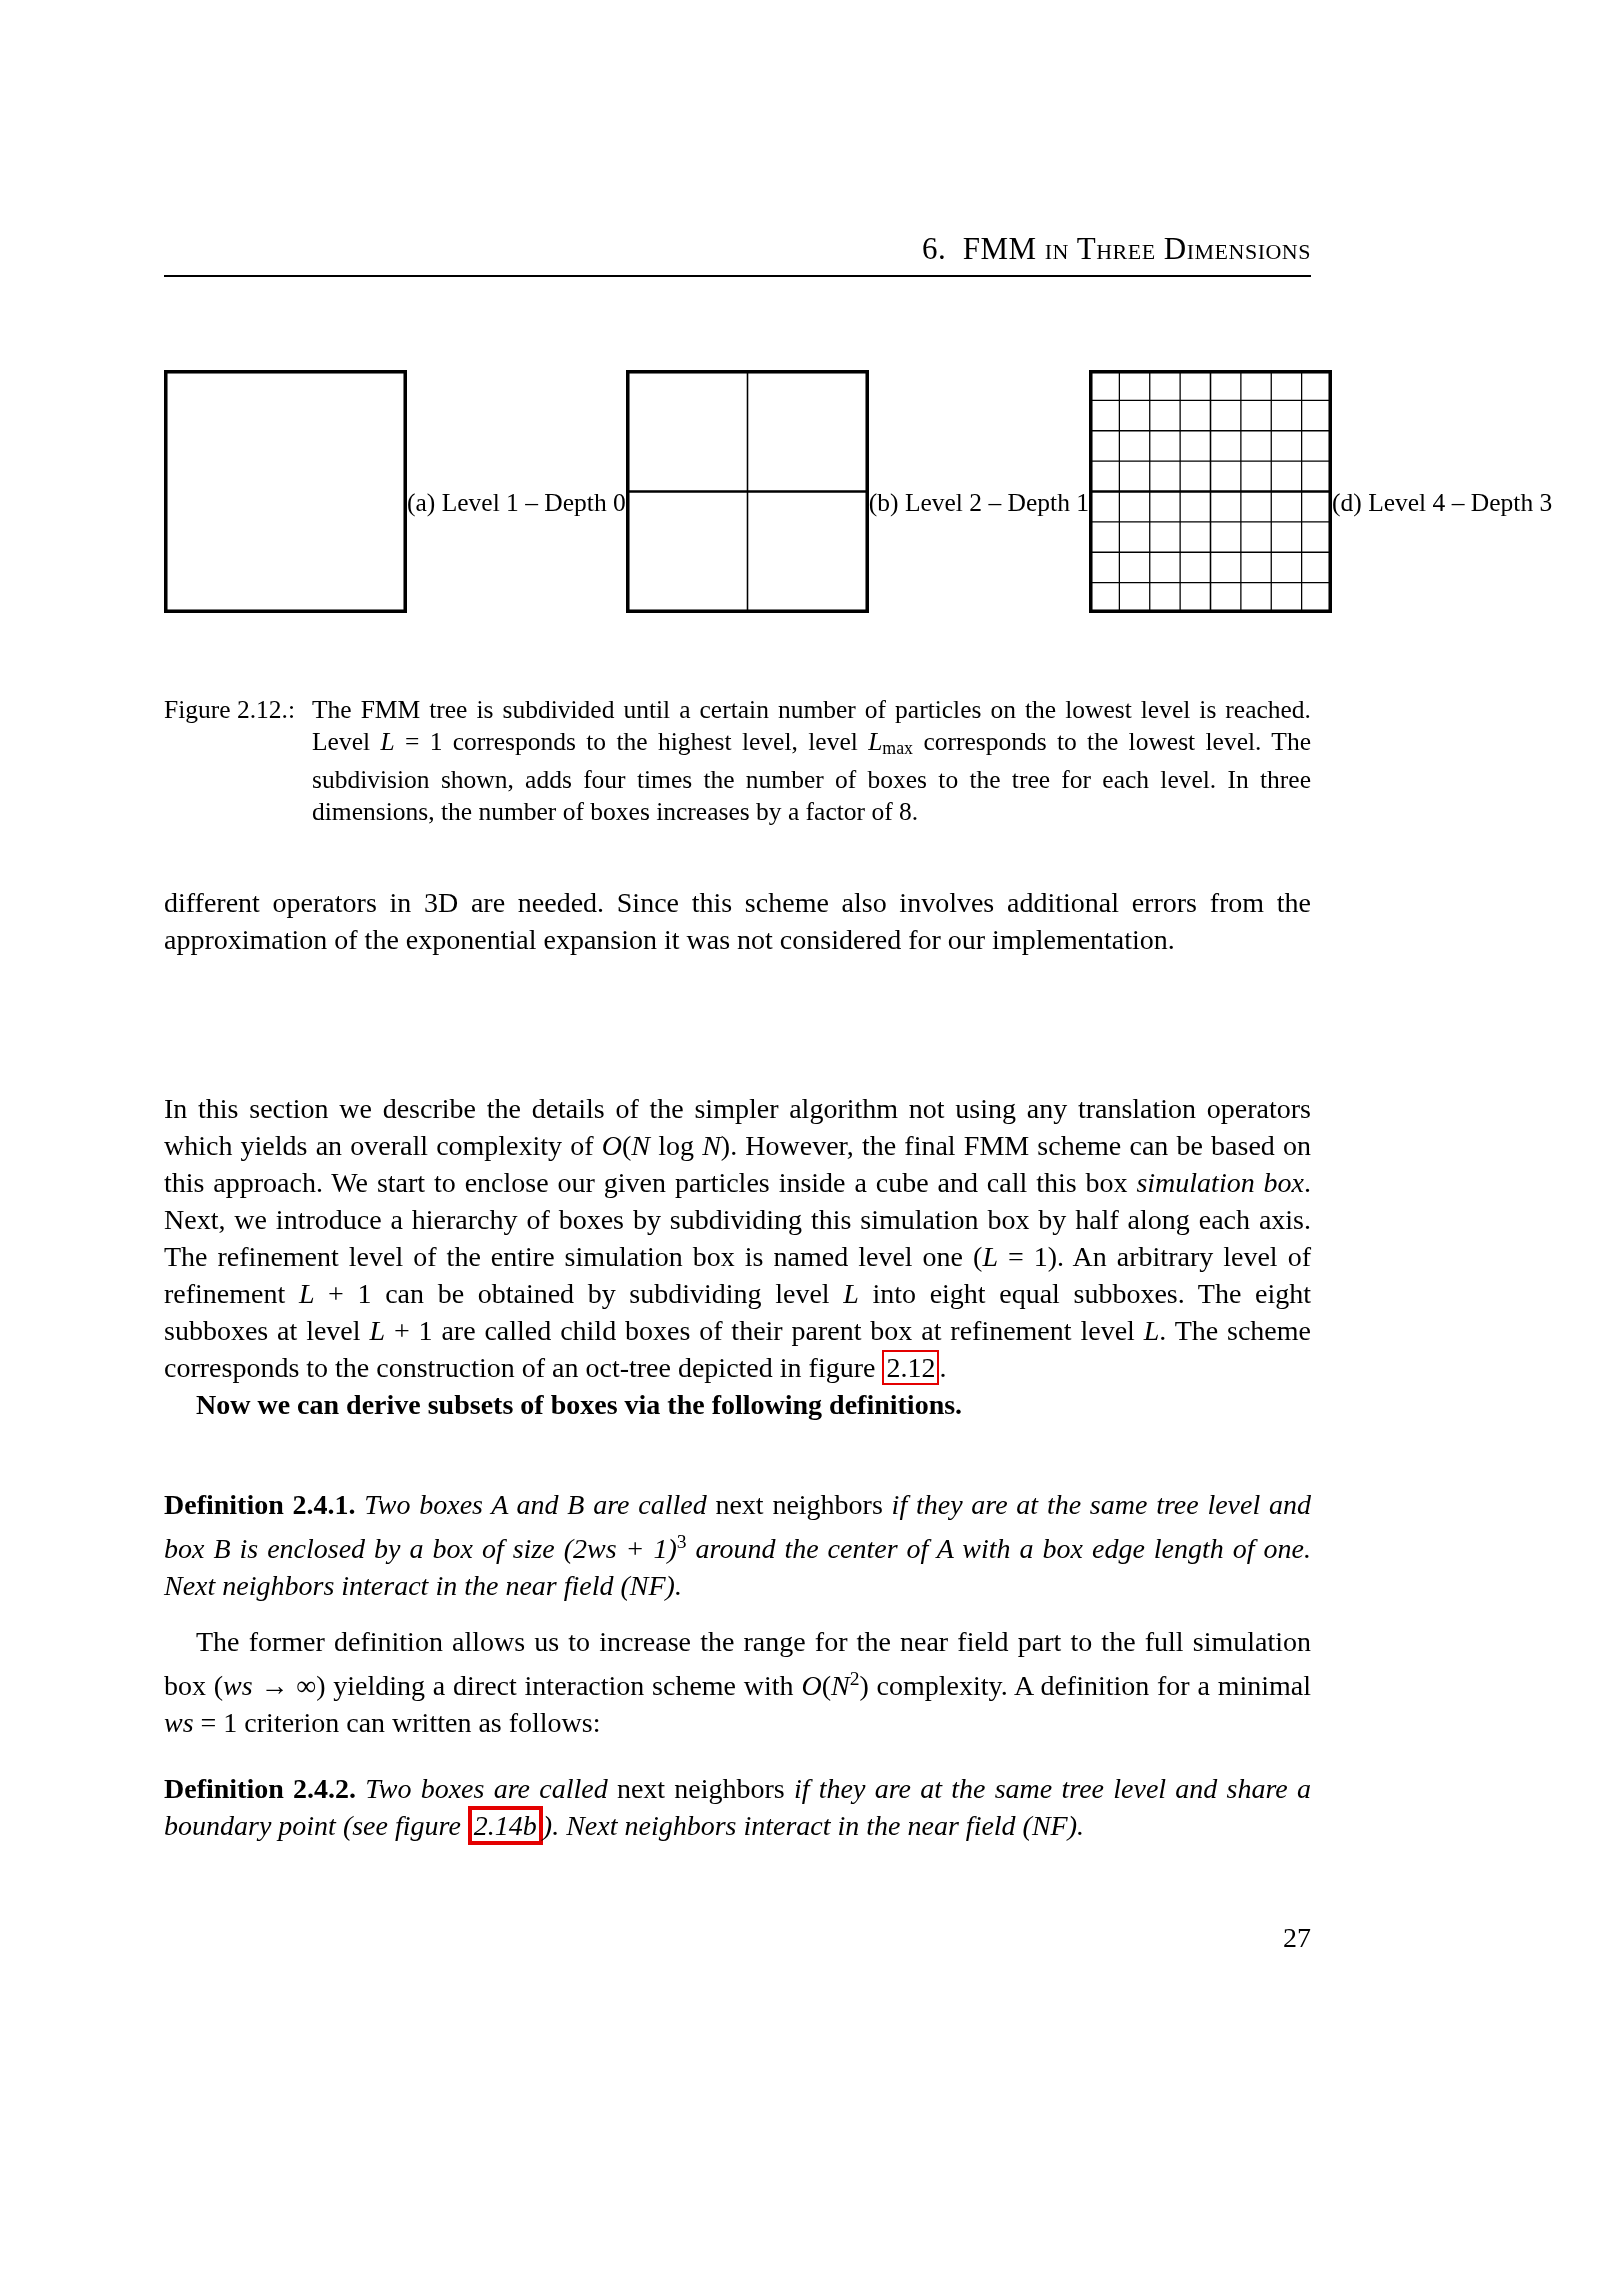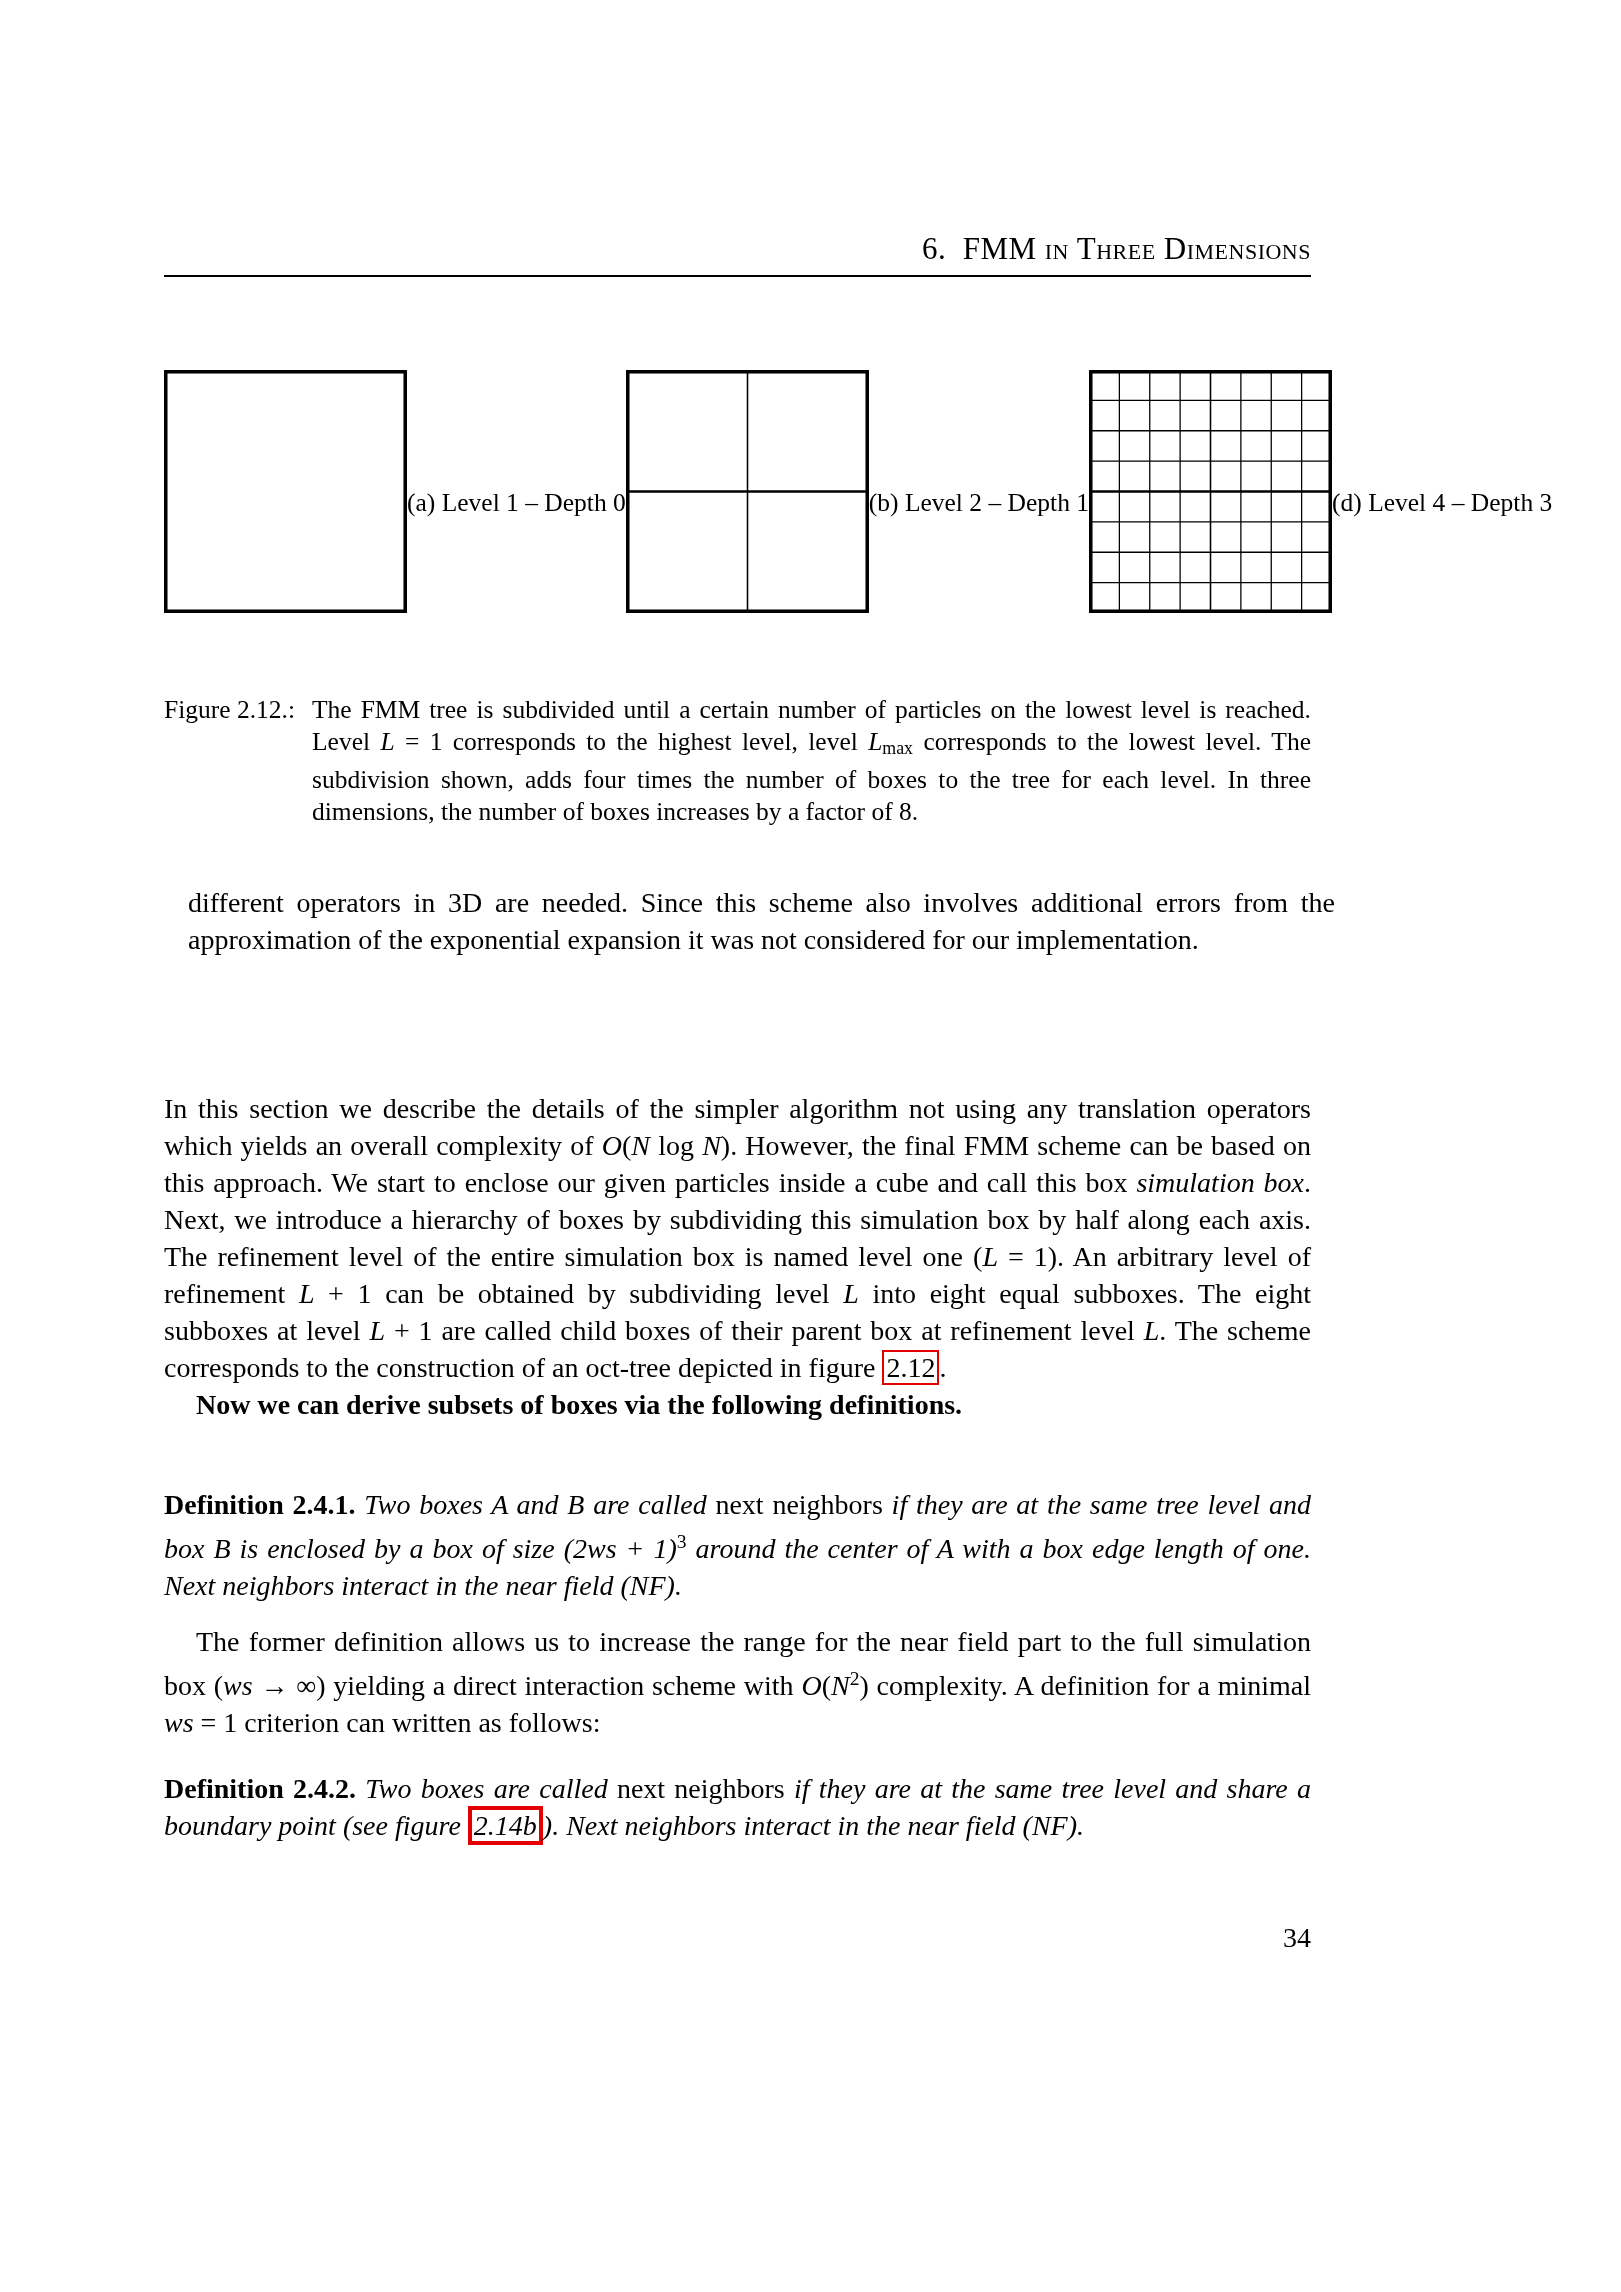--- a/index.html
+++ b/index.html
@@ -42,21 +42,21 @@
     font-size:25.5px;line-height:32px;
   }
   .figcap-label{flex:0 0 148px;width:148px;}
   .figcap-text{flex:1;text-align:justify;}
 
   .para{
     position:absolute;left:164px;width:1147px;
     font-size:28px;line-height:37px;
     text-align:justify;
   }
-  .p-intro{top:884px;margin-left:24px;}
+  .p-intro{top:884px;}
   .heading{
     position:absolute;left:164px;top:1017px;width:1147px;
     font-size:43px;line-height:55px;
     font-weight:400;
     white-space:pre-wrap;
   }
   .flow{
     position:absolute;left:164px;top:1090px;width:1147px;
     font-size:28px;line-height:37px;
   }
@@ -141,16 +141,16 @@
     <p><span class="seg-r">In this section we describe the details of the simpler algorithm not using any translation operators which yields an overall complexity of </span><span class="seg-i">O</span><span class="seg-r">(</span><span class="seg-i">N</span><span class="seg-r"> log </span><span class="seg-i">N</span><span class="seg-r">). However, the final FMM scheme can be based on this approach. We start to enclose our given particles inside a cube and call this box </span><span class="seg-i">simulation box</span><span class="seg-r">. Next, we introduce a hierarchy of boxes by subdividing this simulation box by half along each axis. The refinement level of the entire simulation box is named level one (</span><span class="seg-i">L</span><span class="seg-r"> = 1). An arbitrary level of refinement </span><span class="seg-i">L</span><span class="seg-r"> + 1 can be obtained by subdividing level </span><span class="seg-i">L</span><span class="seg-r"> into eight equal subboxes. The eight subboxes at level </span><span class="seg-i">L</span><span class="seg-r"> + 1 are called child boxes of their parent box at refinement level </span><span class="seg-i">L</span><span class="seg-r">. The scheme corresponds to the construction of an oct-tree depicted in figure </span><span class="seg-link" style="border-color: rgb(228, 0, 0);">2.12</span><span class="seg-r">.</span></p>
     <p class="p-now">Now we can derive subsets of boxes via the following definitions.</p>
   </div>
 
   <p class="para p-def1"><span class="seg-b">Definition 2.4.1.</span><span class="seg-r"> </span><span class="seg-i">Two boxes A and B are called </span><span class="seg-r">next neighbors</span><span class="seg-i"> if they are at the same tree level and box B is enclosed by a box of size (2ws + 1)</span><span class="seg-sup">3</span><span class="seg-i"> around the center of A with a box edge length of one. Next neighbors interact in the near field (NF).</span></p>
 
   <p class="para p-former"><span class="seg-r">The former definition allows us to increase the range for the near field part to the full simulation box (</span><span class="seg-i">ws</span><span class="seg-r"> → ∞) yielding a direct interaction scheme with </span><span class="seg-i">O</span><span class="seg-r">(</span><span class="seg-i">N</span><span class="seg-sup">2</span><span class="seg-r">) complexity. A definition for a minimal </span><span class="seg-i">ws</span><span class="seg-r"> = 1 criterion can written as follows:</span></p>
 
   <p class="para p-def2"><span class="seg-b">Definition 2.4.2.</span><span class="seg-r"> </span><span class="seg-i">Two boxes are called </span><span class="seg-r">next neighbors</span><span class="seg-i"> if they are at the same tree level and share a boundary point (see figure </span><span class="seg-ilink" style="border-color: rgb(228, 0, 0);">2.14b</span><span class="seg-i">). Next neighbors interact in the near field (NF).</span></p>
 
-  <div class="pageno">34</div>
+  <div class="pageno">27</div>
 
 </div>
 
 
 </body></html>

